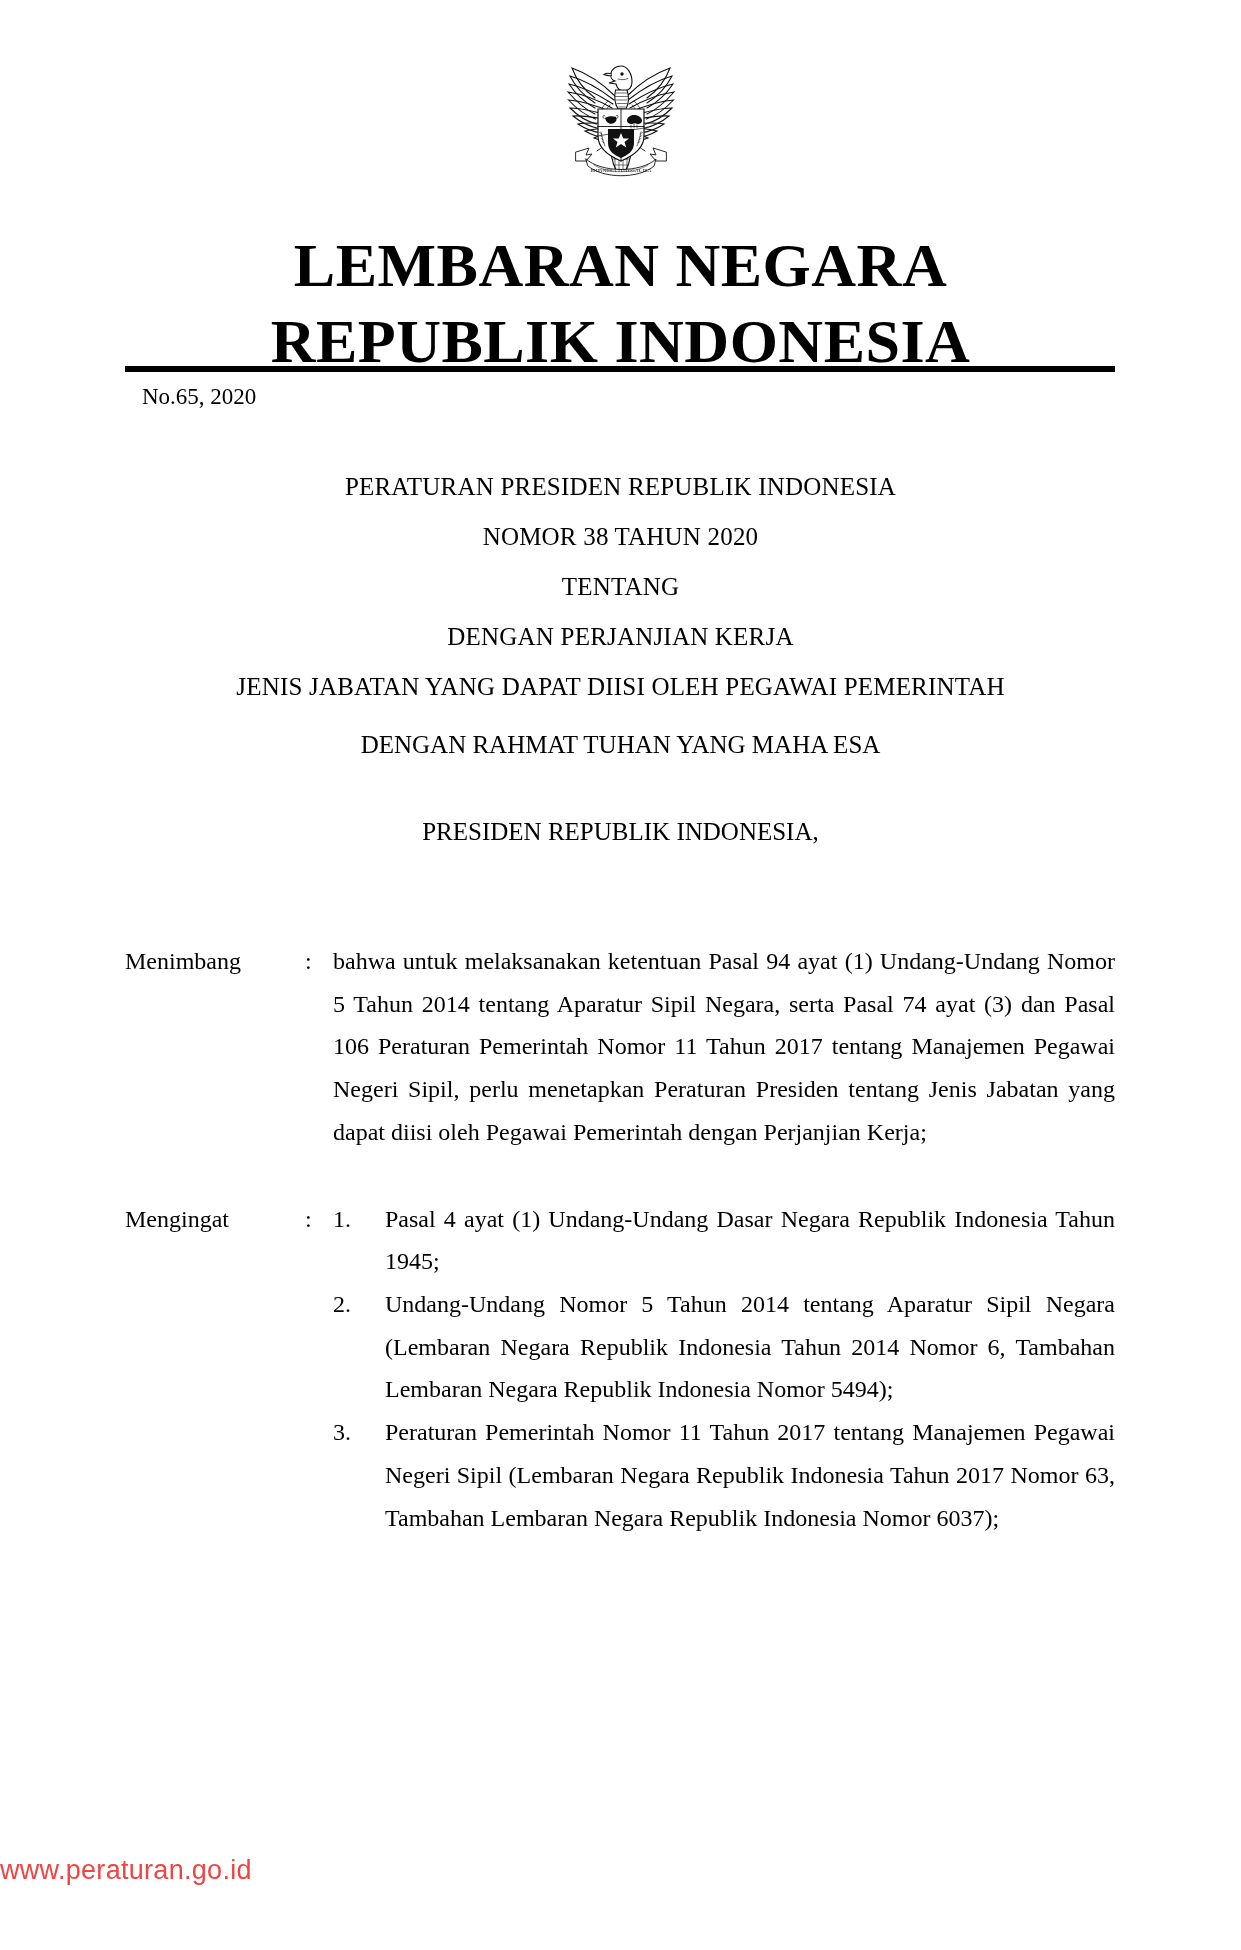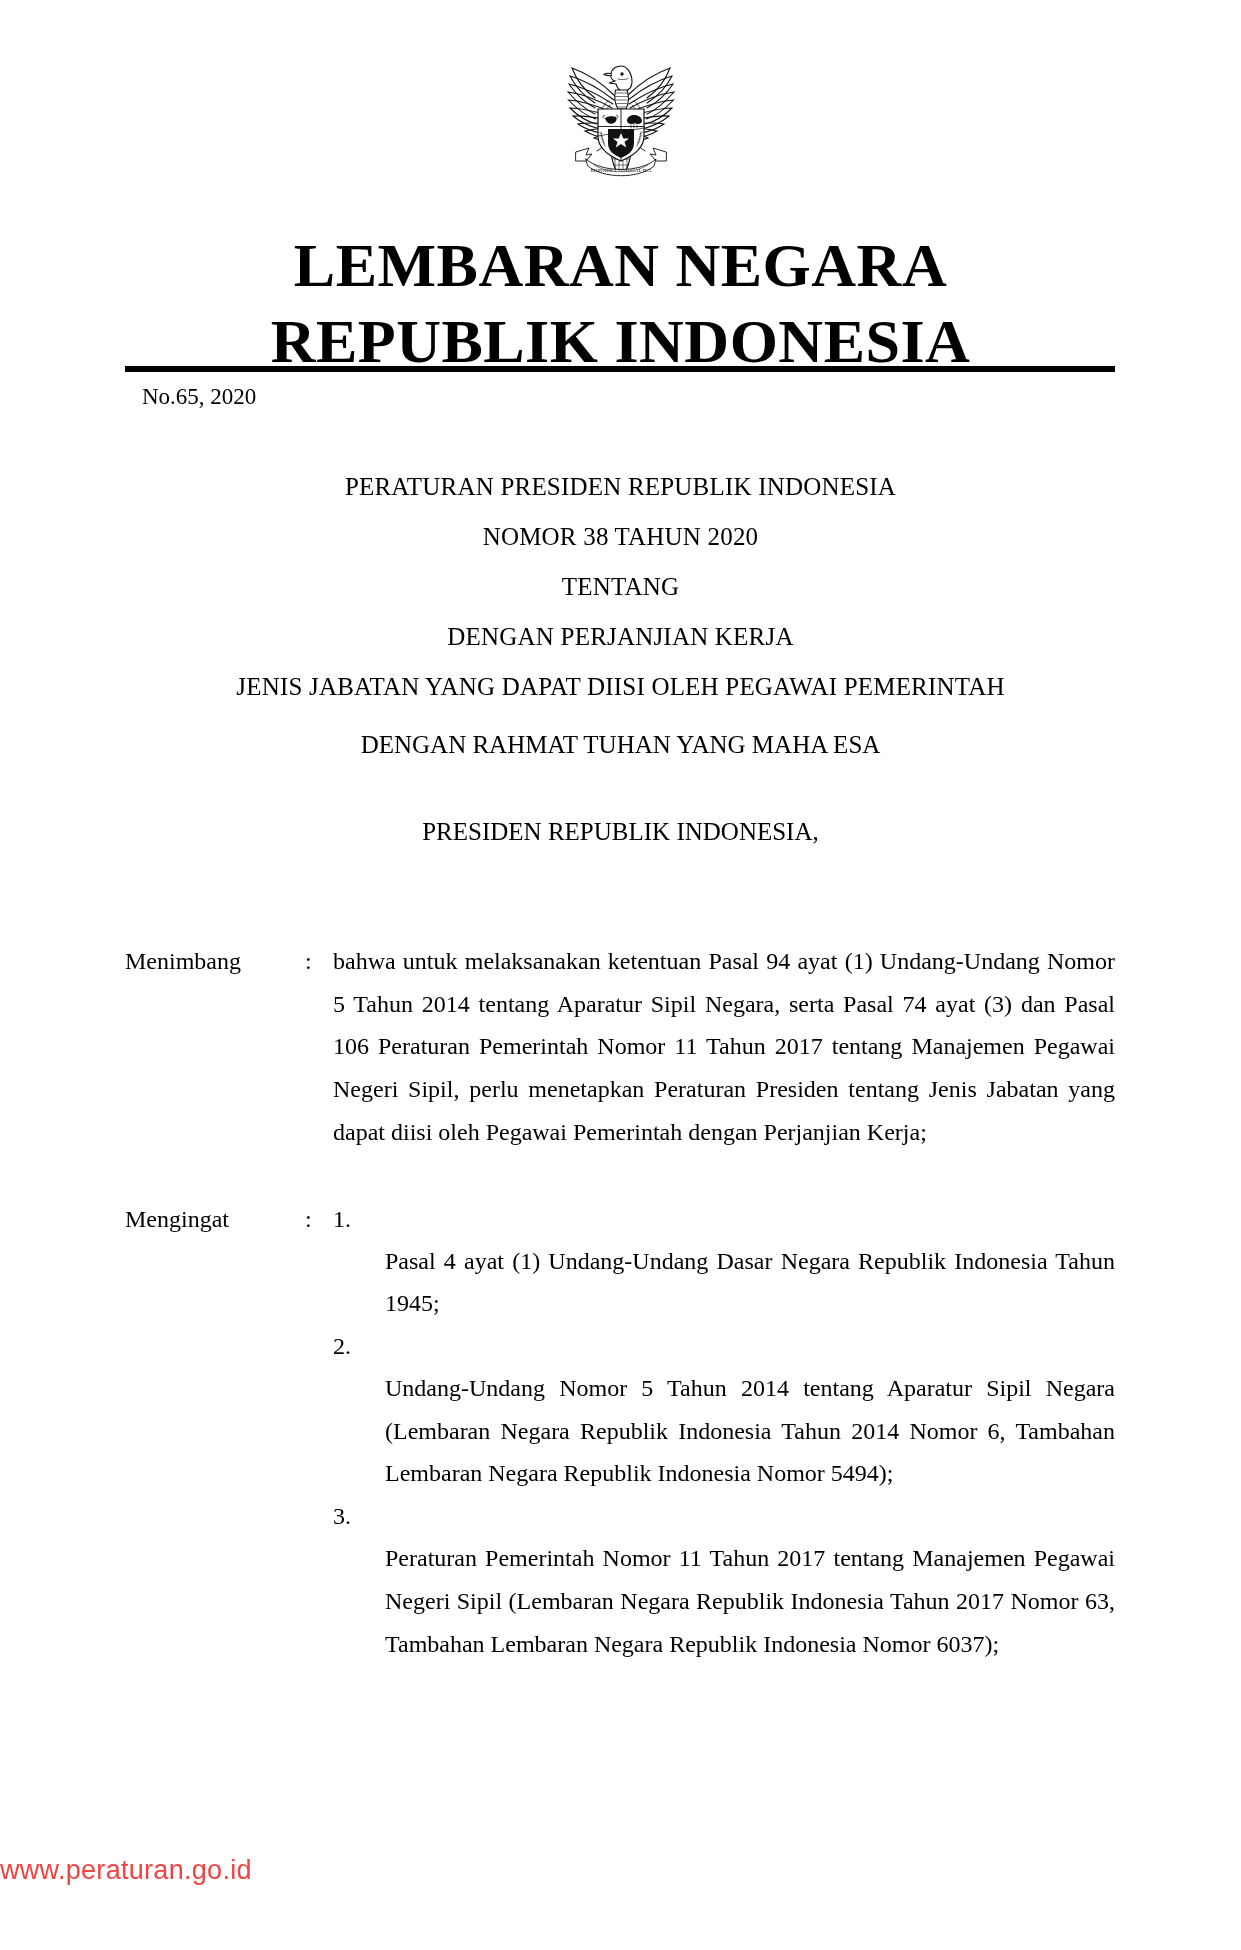--- a/index.html
+++ b/index.html
@@ -168,21 +168,20 @@
   .numlist .num {
     width: 52px;
     flex: 0 0 52px;
     line-height: 1.78;
   }
   .numlist .itemtext {
     flex: 1 1 auto;
     line-height: 1.78;
     text-align: justify;
     text-align-last: left;
-    margin-top: 42px;
   }
 
   
   .footer-wm {
     position: absolute;
     top: 1855px;
     left: 0;
     width: 1115px;
     text-align: left;
     font-family: "Liberation Sans", "DejaVu Sans", sans-serif;

